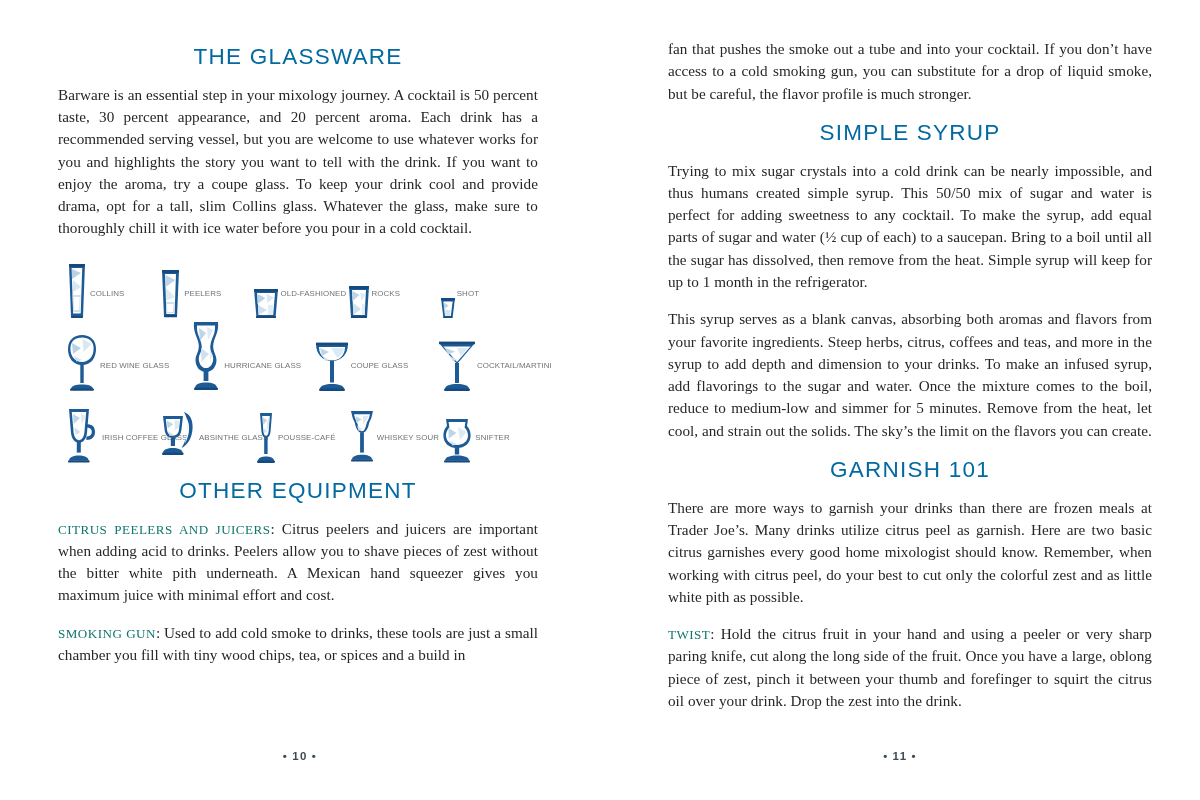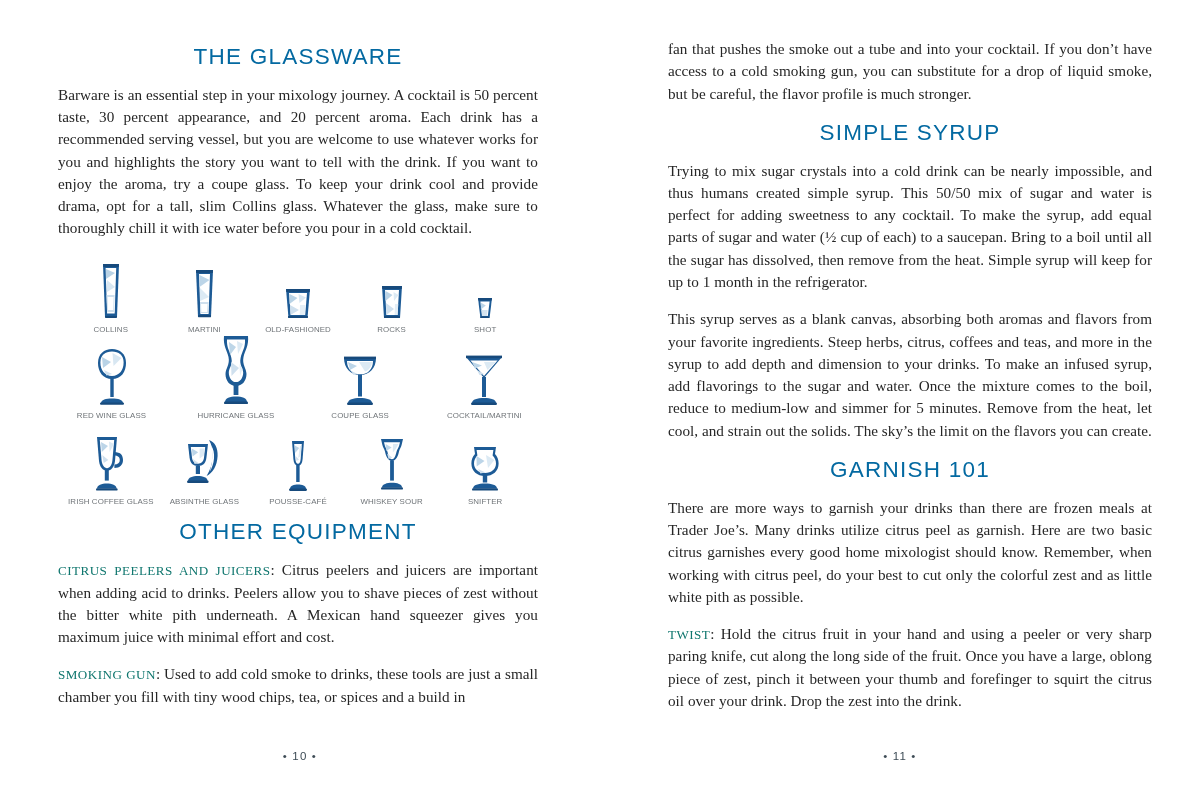--- a/index.html
+++ b/index.html
@@ -72,21 +72,20 @@
   }
   .glass-row {
     display: flex;
     align-items: flex-end;
     justify-content: space-between;
     margin-bottom: 14px;
   }
   .glass-cell {
     width: 95px;
     display: flex;
-    flex-direction: column;
     align-items: center;
     justify-content: flex-start;
   }
   .glass-art {
     height: 58px;
     display: flex;
     align-items: flex-end;
     justify-content: center;
   }
   .glass-art svg { display: block; }
@@ -105,20 +104,21 @@
   .folio {
     position: absolute;
     bottom: 38px;
     left: 0;
     right: 0;
     text-align: center;
     font-family: "Liberation Sans", sans-serif;
     font-size: 11.5px;
     color: #3d4b55;
     letter-spacing: 0.12em;
+    font-weight: bold;
   }
   .folio .dot { color: #3d4b55; }
   .folio .num { margin: 0 4px; }
 </style>
 </head>
 <body>
 
 <div class="spread">
 
   <div class="page page-left">
@@ -153,21 +153,21 @@
               <path d="M5 2 h17 l-2 47 h-13 z" fill="#1d5b96"></path>
               <path d="M8 6 h11 l-1.4 40 h-8.2 z" fill="#ffffff"></path>
               <path d="M8.5 7 l10 5 -10 7 z" fill="#bcd5e8"></path>
               <path d="M9 20 l9 9 -9 4 z" fill="#dceaf4"></path>
               <path d="M9 34 h8.6 l-0.5 11 h-7.6 z" fill="#cfe0ee"></path>
               <path d="M10 36 h6.5 l-0.4 8 h-5.7 z" fill="#ffffff"></path>
               <path d="M5 2 h17 l-0.3 3 h-16.4 z" fill="#174a7c"></path>
               <path d="M7.2 47 h12.8 l-0.2 2.2 h-12.4 z" fill="#174a7c"></path>
             </svg>
           </div>
-          <div class="glass-label">MARTINI</div>
+          <div class="glass-label">PEELERS</div>
         </div>
 
         <div class="glass-cell">
           <div class="glass-art">
             <svg width="30" height="33" viewBox="0 0 30 33">
               <path d="M3 2 h24 l-2.5 29 h-19 z" fill="#1d5b96"></path>
               <path d="M6 6 h18 l-1.8 22 h-14.4 z" fill="#ffffff"></path>
               <path d="M6.5 7 l8 4 -8 6 z" fill="#b9d3e6"></path>
               <path d="M15.5 7 l7.5 3.5 -6.5 5.5 z" fill="#d8e7f2"></path>
               <path d="M7 18 l9 5 -8.6 5 z" fill="#cfe0ee"></path>

